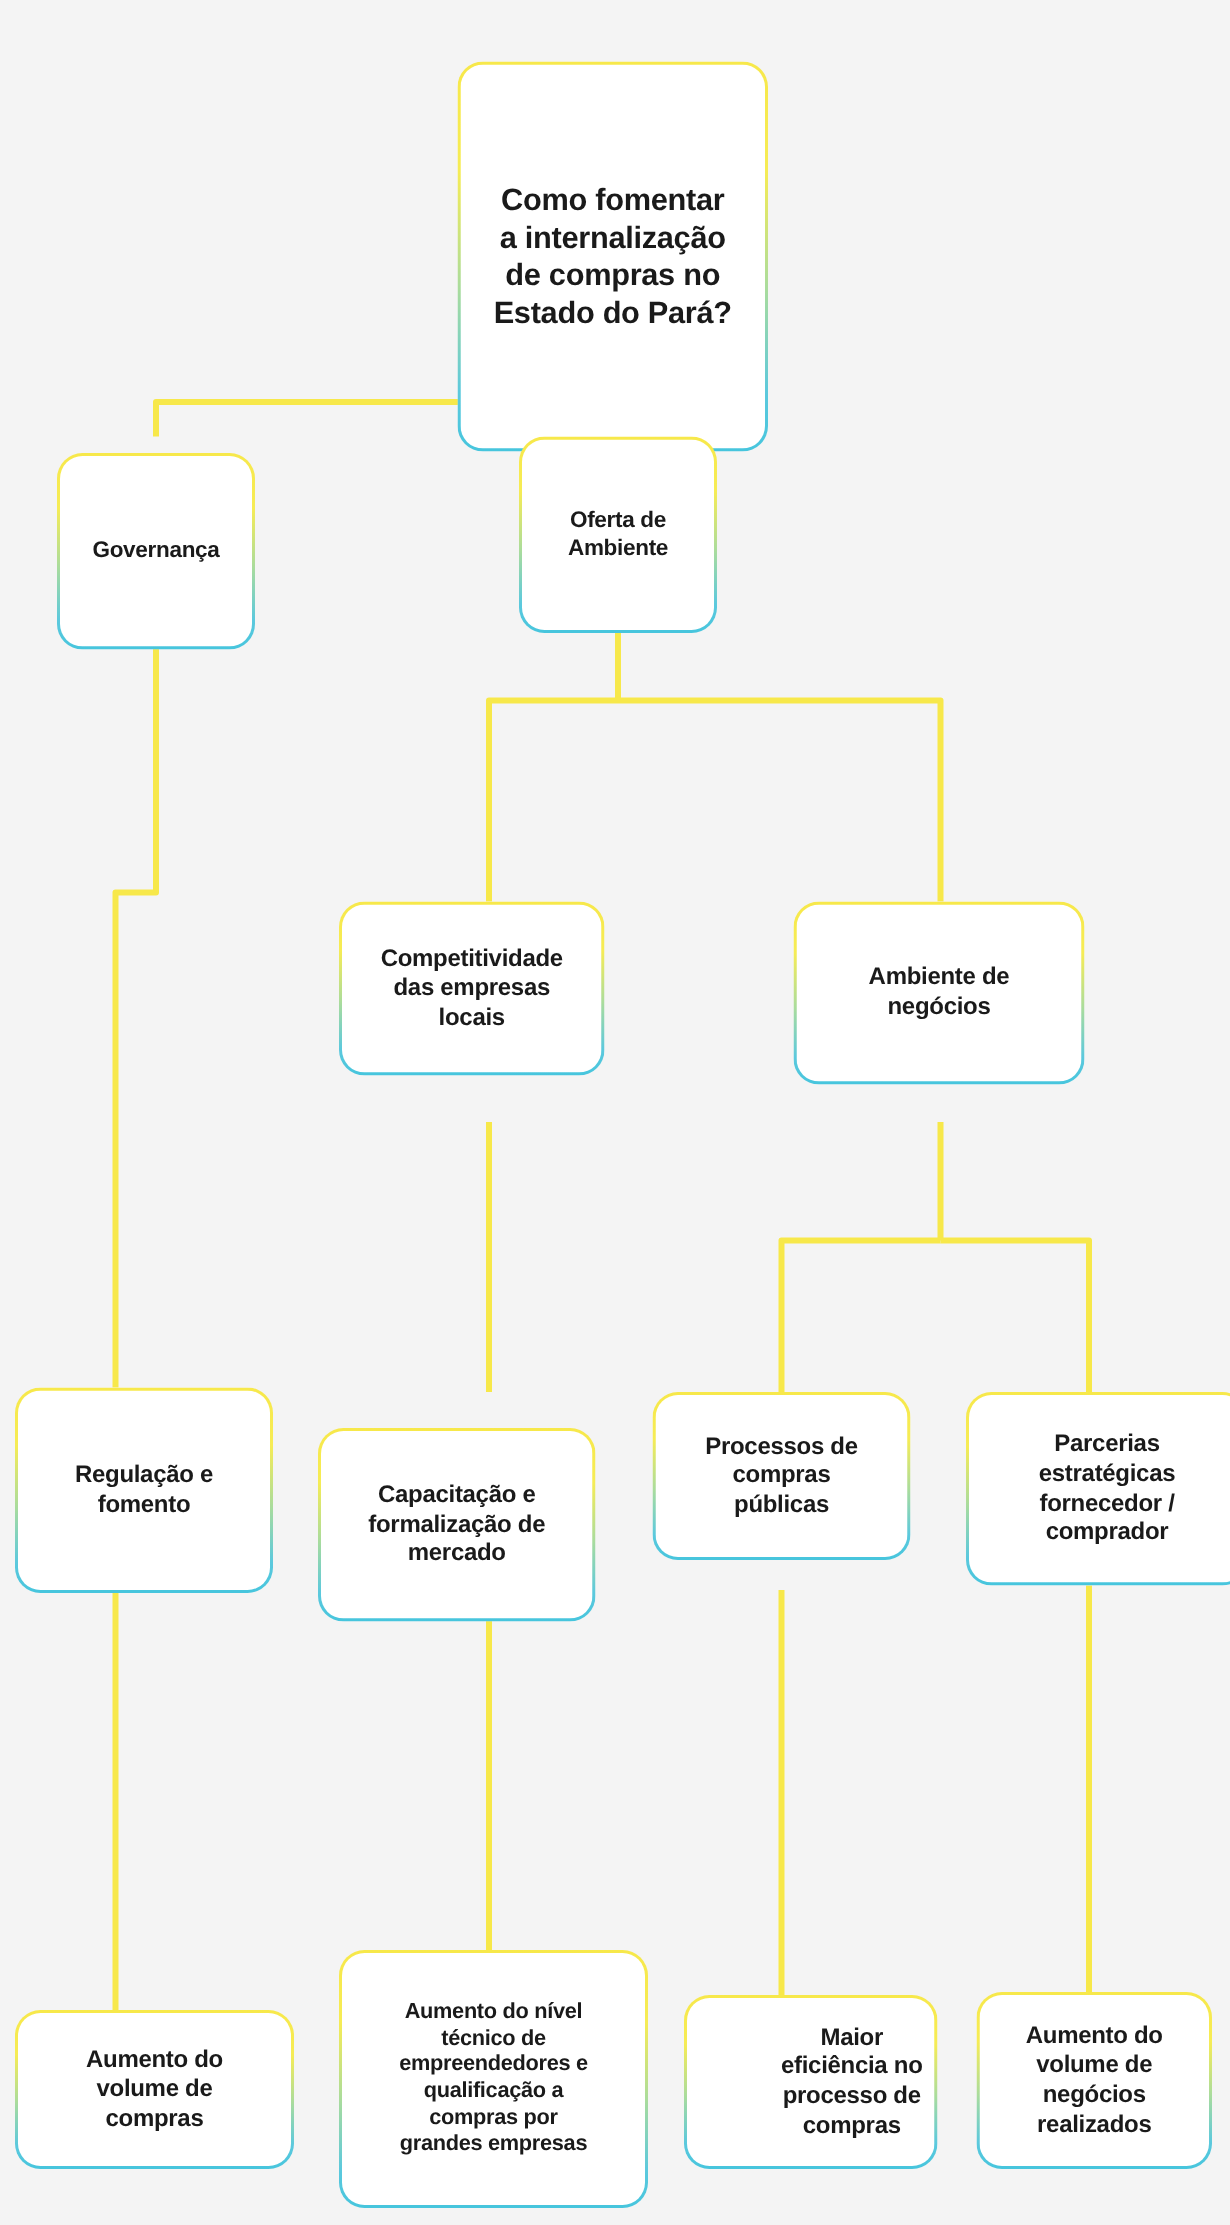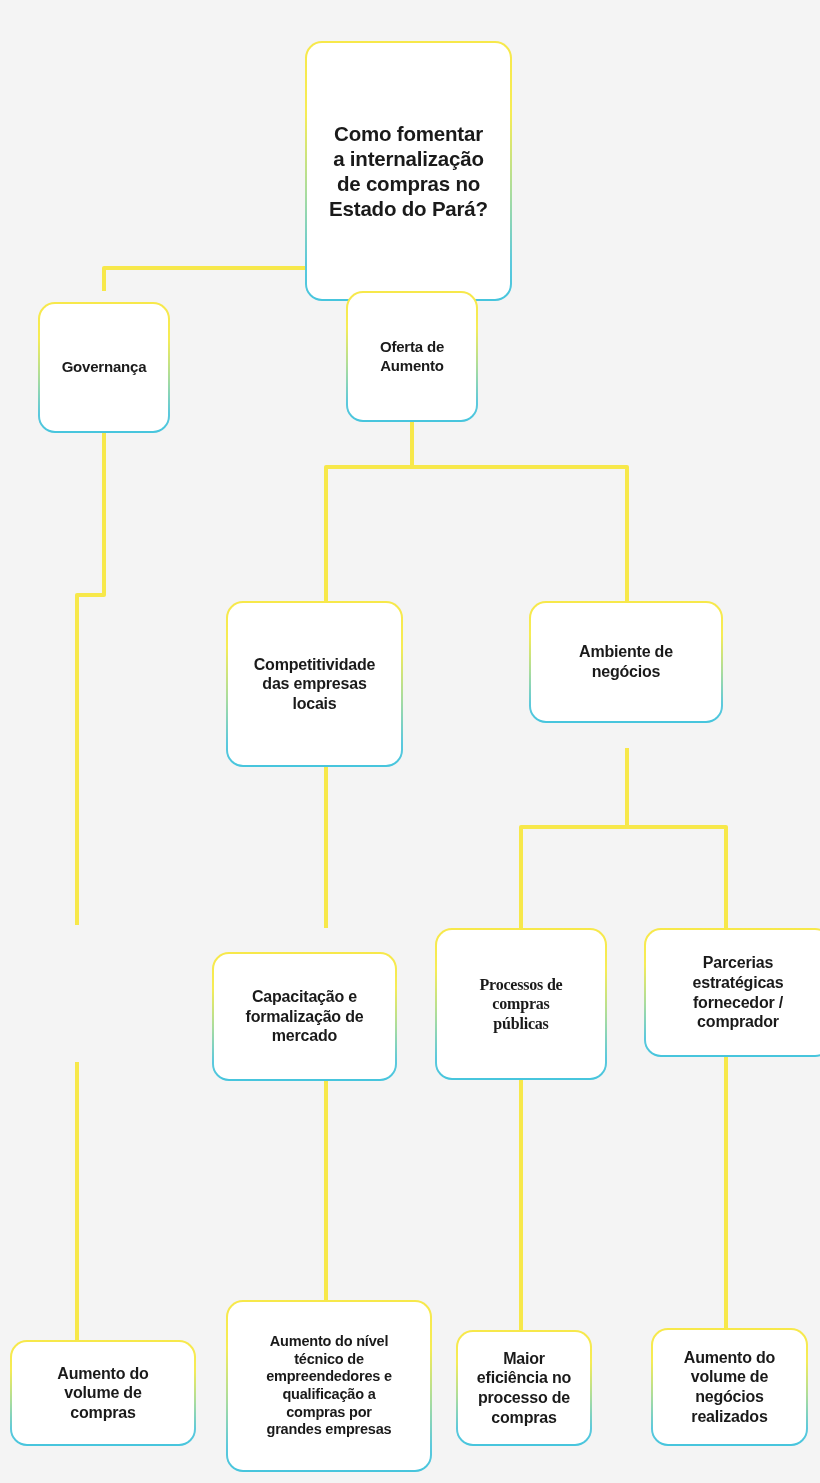--- a/index.html
+++ b/index.html
@@ -96,42 +96,46 @@
 de compras no
 Estado do Pará?</span>
   </div>
 
   <div class="node lvl1" style="left:38px; top:291px; width:132px; height:131px;margin-top:11px;">
     <span class="node-label">Governança</span>
   </div>
 
   <div class="node lvl1" style="left:346px; top:291px; width:132px; height:131px;">
     <span class="node-label">Oferta de
-Aumento</span>
+Ambiente</span>
   </div>
 
-  <div class="node lvl2" style="left:226px; top:601px; width:177px; height:166px;">
+  <div class="node lvl2" style="left:226px; top:601px; width:177px; height:116px;">
     <span class="node-label">Competitividade
 das empresas
 locais</span>
   </div>
 
   <div class="node lvl2" style="left:529px; top:601px; width:194px; height:122px;">
     <span class="node-label">Ambiente de
 negócios</span>
   </div>
 
+  <div class="node lvl3" style="left:10px; top:925px; width:172px; height:137px;">
+    <span class="node-label">Regulação e
+fomento</span>
+  </div>
 
   <div class="node lvl3" style="left:212px; top:928px; width:185px; height:129px;margin-top:24px;">
     <span class="node-label">Capacitação e
 formalização de
 mercado</span>
   </div>
 
-  <div class="node lvl3" style="left:435px; top:928px; width:172px; height:152px;font-family:Liberation Serif, serif;">
+  <div class="node lvl3" style="left:435px; top:928px; width:172px; height:112px;">
     <span class="node-label">Processos de
 compras
 públicas</span>
   </div>
 
   <div class="node lvl3" style="left:644px; top:928px; width:188px; height:129px;">
     <span class="node-label">Parcerias
 estratégicas
 fornecedor /
 comprador</span>
@@ -145,21 +149,21 @@
 
   <div class="node leaf leaf-tall" style="left:226px; top:1300px; width:206px; height:172px;">
     <span class="node-label">Aumento do nível
 técnico de
 empreendedores e
 qualificação a
 compras por
 grandes empresas</span>
   </div>
 
-  <div class="node leaf" style="left:456px; top:1330px; width:136px; height:116px;">
+  <div class="node leaf" style="left:456px; top:1330px; width:169px; height:116px;justify-content:flex-end;">
     <span class="node-label">Maior
 eficiência no
 processo de
 compras</span>
   </div>
 
   <div class="node leaf" style="left:651px; top:1328px; width:157px; height:118px;">
     <span class="node-label">Aumento do
 volume de
 negócios

